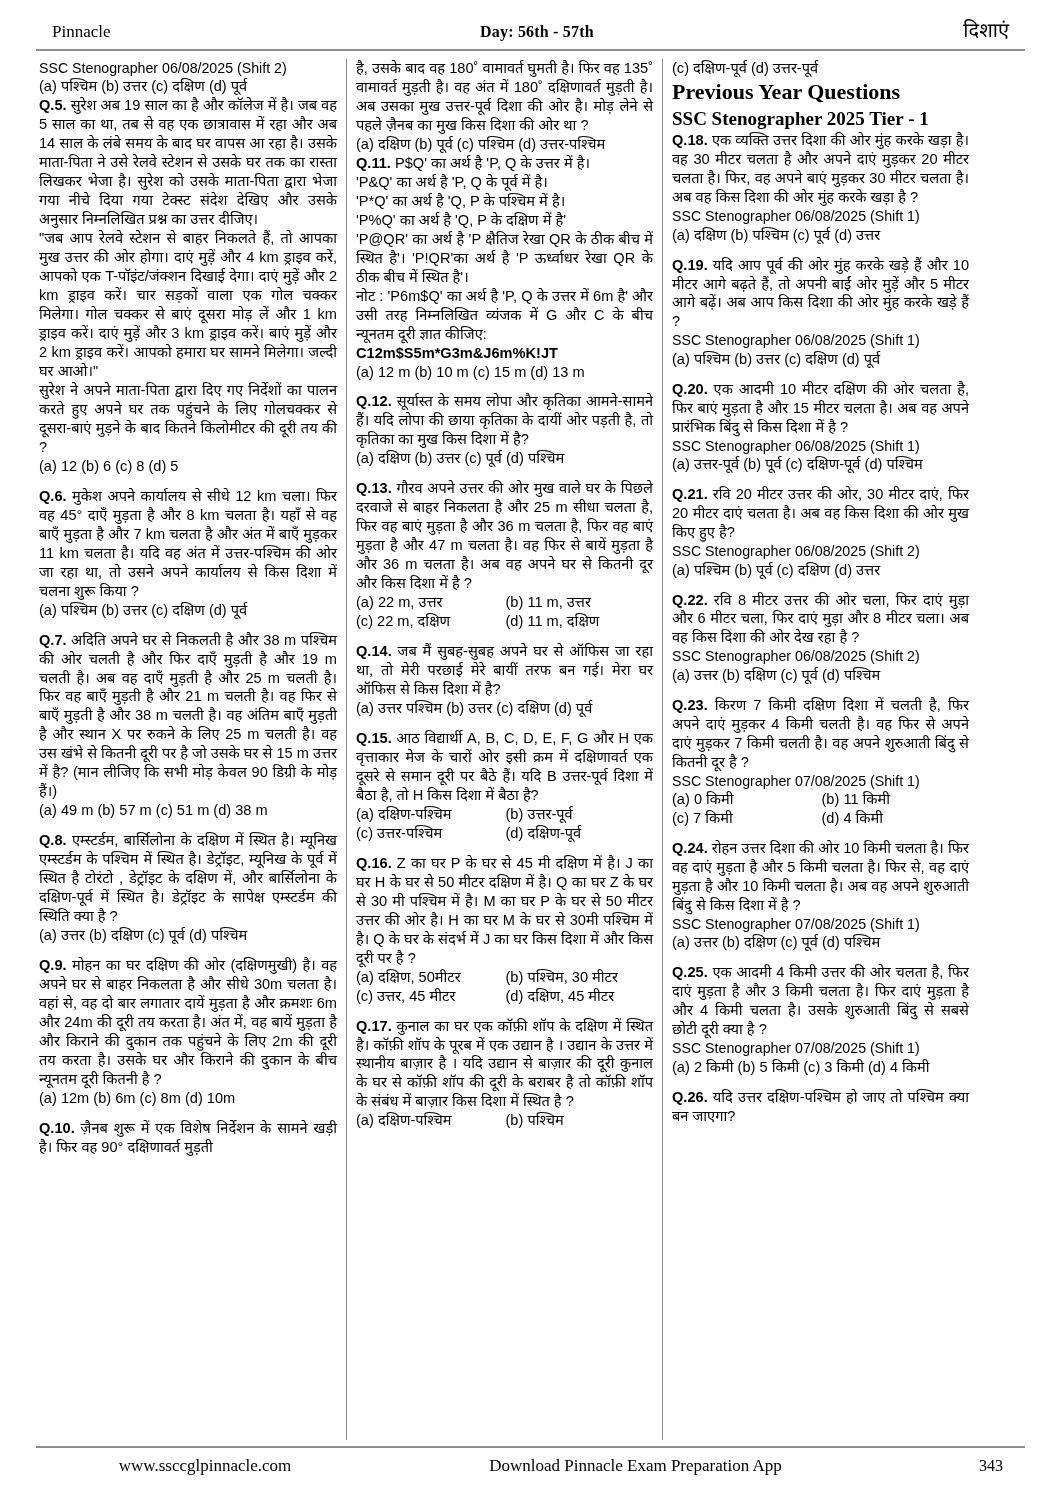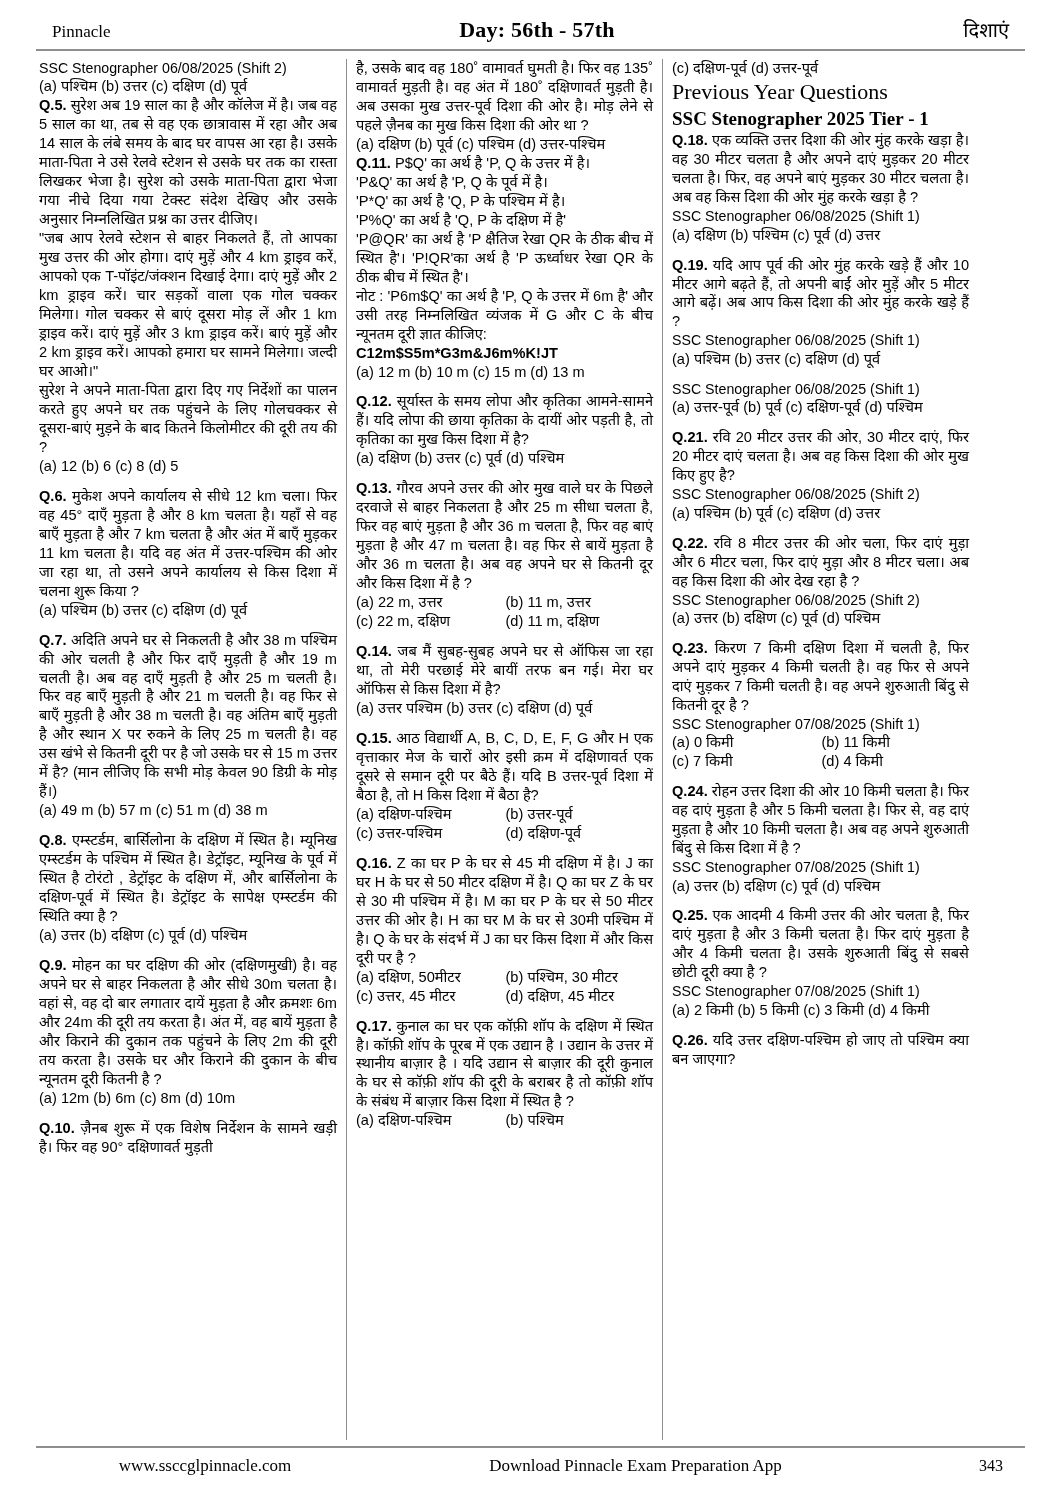--- a/index.html
+++ b/index.html
@@ -17,21 +17,21 @@
   }
   
   .pg-header{
     display:flex; align-items:baseline; justify-content:space-between;
     font-family:"Liberation Serif", serif;
     font-size:17px;
     padding:4px 22px 6px 22px;
     gap:24px;
   }
   .pg-header .h-left{ font-size:17px; }
-  .pg-header .h-center{ font-weight:bold; font-size:22px; letter-spacing:.2px;}
+  .pg-header .h-center{ font-weight:bold; font-size:16px; letter-spacing:.2px;}
   .pg-header .h-right{ font-size:20px; font-family:"Liberation Sans",sans-serif;}
   .rule{
     height:2px; background:#8e8e8e; margin:0 6px 4px 6px;
   }
   
   .cols{
     display:flex;
     height:1385px;
     padding-top:4px;
   }
@@ -56,21 +56,21 @@
   .qno{ font-weight:bold; }
   .src{ font-size:14.2px; }
   .opts{ white-space:nowrap; }
   .opt-grid{
     display:grid;
     grid-template-columns: 1fr 1fr;
     column-gap:2px;
   }
   .hd-big{
     font-family:"Liberation Serif", serif;
-    font-weight:normal;
+    font-weight:bold;
     font-size:22px;
     text-align:center;
     margin:18px 0 16px 0;
   }
   .hd-sub{
     font-family:"Liberation Serif", serif;
     font-weight:bold;
     font-size:19px;
     text-align:center;
     margin:0 0 14px 0;
@@ -222,20 +222,21 @@
         <p class="opts">(a) दक्षिण  (b) पश्चिम  (c) पूर्व  (d) उत्तर</p>
       </div>
 
       <div class="blk">
         <p><span class="qno">Q.19.</span><span> यदि आप पूर्व की ओर मुंह करके खड़े हैं और 10 मीटर आगे बढ़ते हैं, तो अपनी बाईं ओर मुड़ें और 5 मीटर आगे बढ़ें। अब आप किस दिशा की ओर मुंह करके खड़े हैं ?</span></p>
         <p class="src">SSC Stenographer 06/08/2025 (Shift 1)</p>
         <p class="opts">(a) पश्चिम  (b) उत्तर  (c) दक्षिण  (d) पूर्व</p>
       </div>
 
       <div class="blk">
+        <p><span class="qno">Q.20.</span><span> एक आदमी 10 मीटर दक्षिण की ओर चलता है, फिर बाएं मुड़ता है और 15 मीटर चलता है। अब वह अपने प्रारंभिक बिंदु से किस दिशा में है ?</span></p>
         <p class="src">SSC Stenographer 06/08/2025 (Shift 1)</p>
         <p class="opts">(a) उत्तर-पूर्व (b) पूर्व (c) दक्षिण-पूर्व (d) पश्चिम</p>
       </div>
 
       <div class="blk">
         <p><span class="qno">Q.21.</span><span> रवि 20 मीटर उत्तर की ओर, 30 मीटर दाएं, फिर 20 मीटर दाएं चलता है। अब वह किस दिशा की ओर मुख किए हुए है?</span></p>
         <p class="src">SSC Stenographer 06/08/2025 (Shift 2)</p>
         <p class="opts">(a) पश्चिम  (b) पूर्व  (c) दक्षिण  (d) उत्तर</p>
       </div>
 

